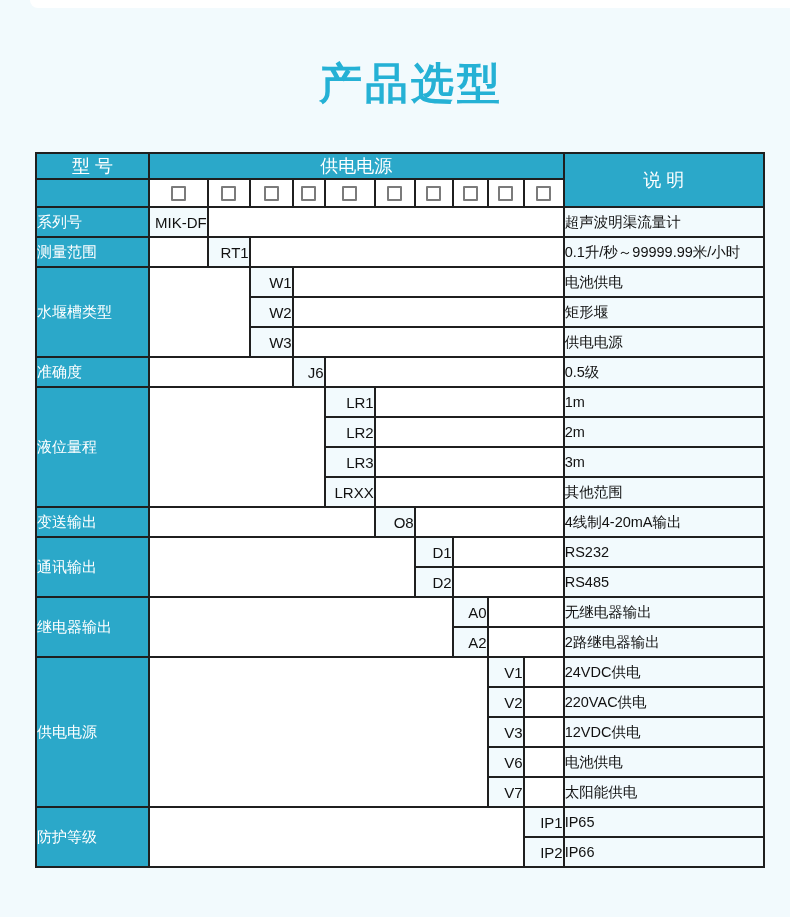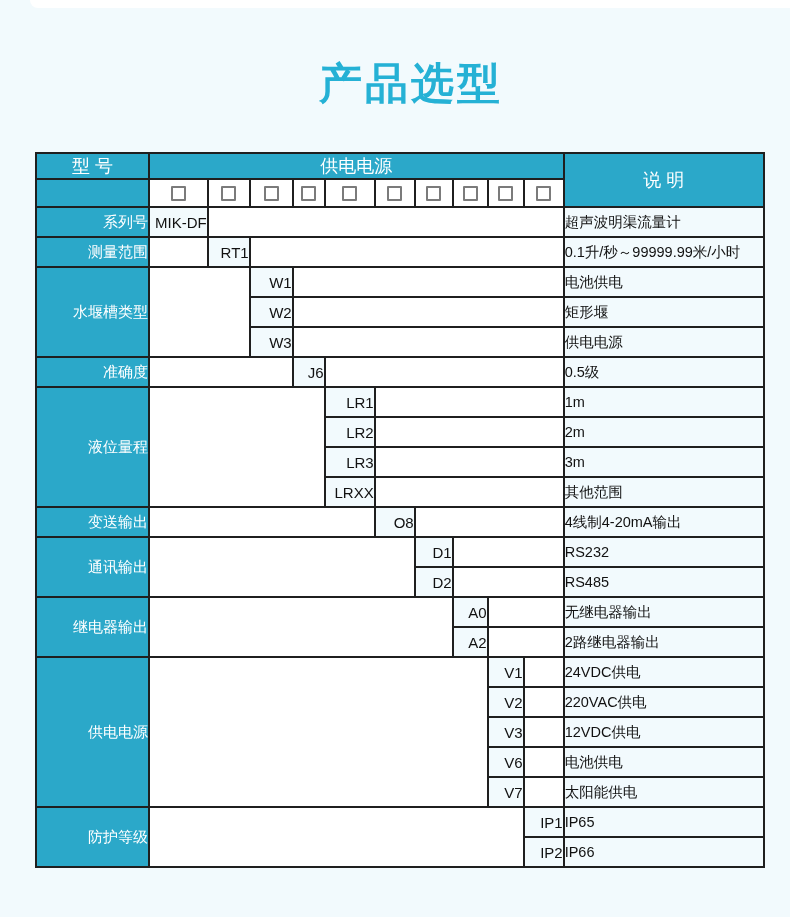--- a/index.html
+++ b/index.html
@@ -22,21 +22,21 @@
     border:2px solid #1f1f1f;
     padding:0; vertical-align:middle;
     overflow:hidden; color:#111;
   }
   th.hdr {
     background:#2ba8c9; color:#ffffff;
     font-weight:normal; font-size:18px; text-align:center;
   }
   th.lbl {
     background:#2ba8c9; color:#ffffff;
-    font-weight:normal; font-size:15px; text-align:right;
+    font-weight:normal; font-size:15px; text-align:left;
   }
   td.code { font-size:15px; text-align:right; padding-left:5px; white-space:nowrap; }
   td.desc { font-size:14.5px; text-align:left; white-space:nowrap; }
   td.blank { background:#ffffff; }
   tr.hdr-row { height:24px; }
   tr.cb-row  { height:28px; }
   tr.data    { height:30px; }
   td.cb-cell { text-align:center; background:#ffffff; }
   .cb {
     display:inline-block; width:11px; height:11px;

